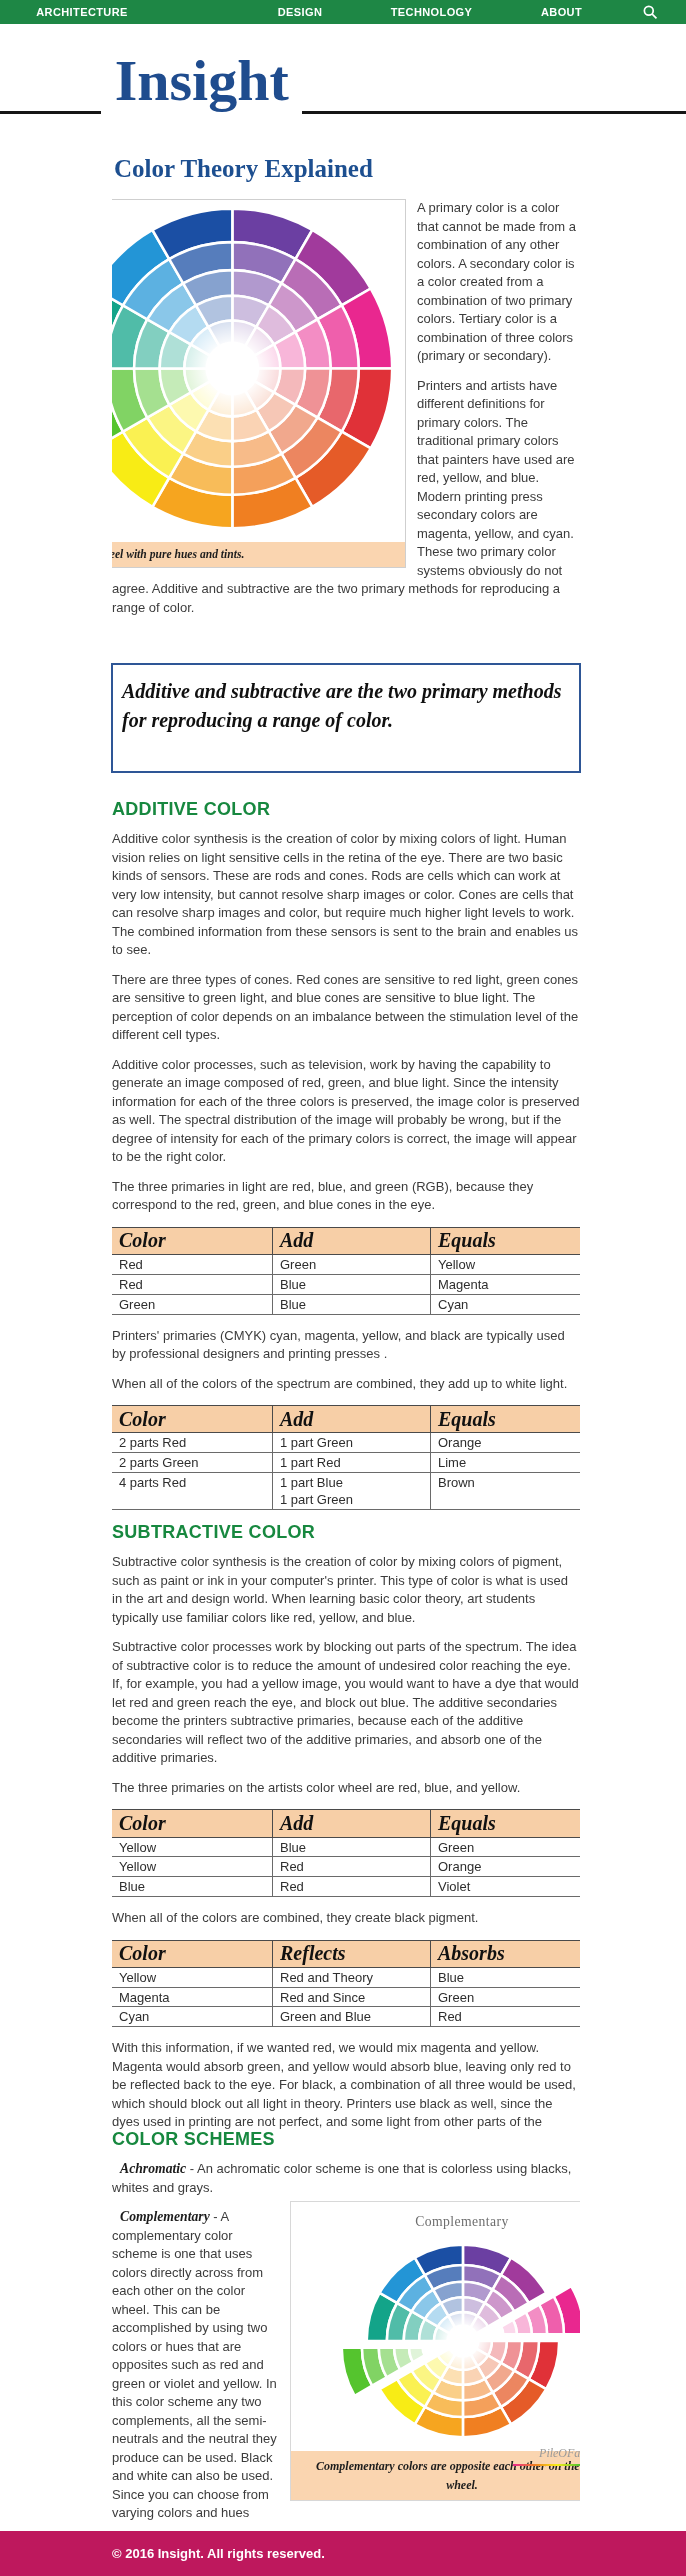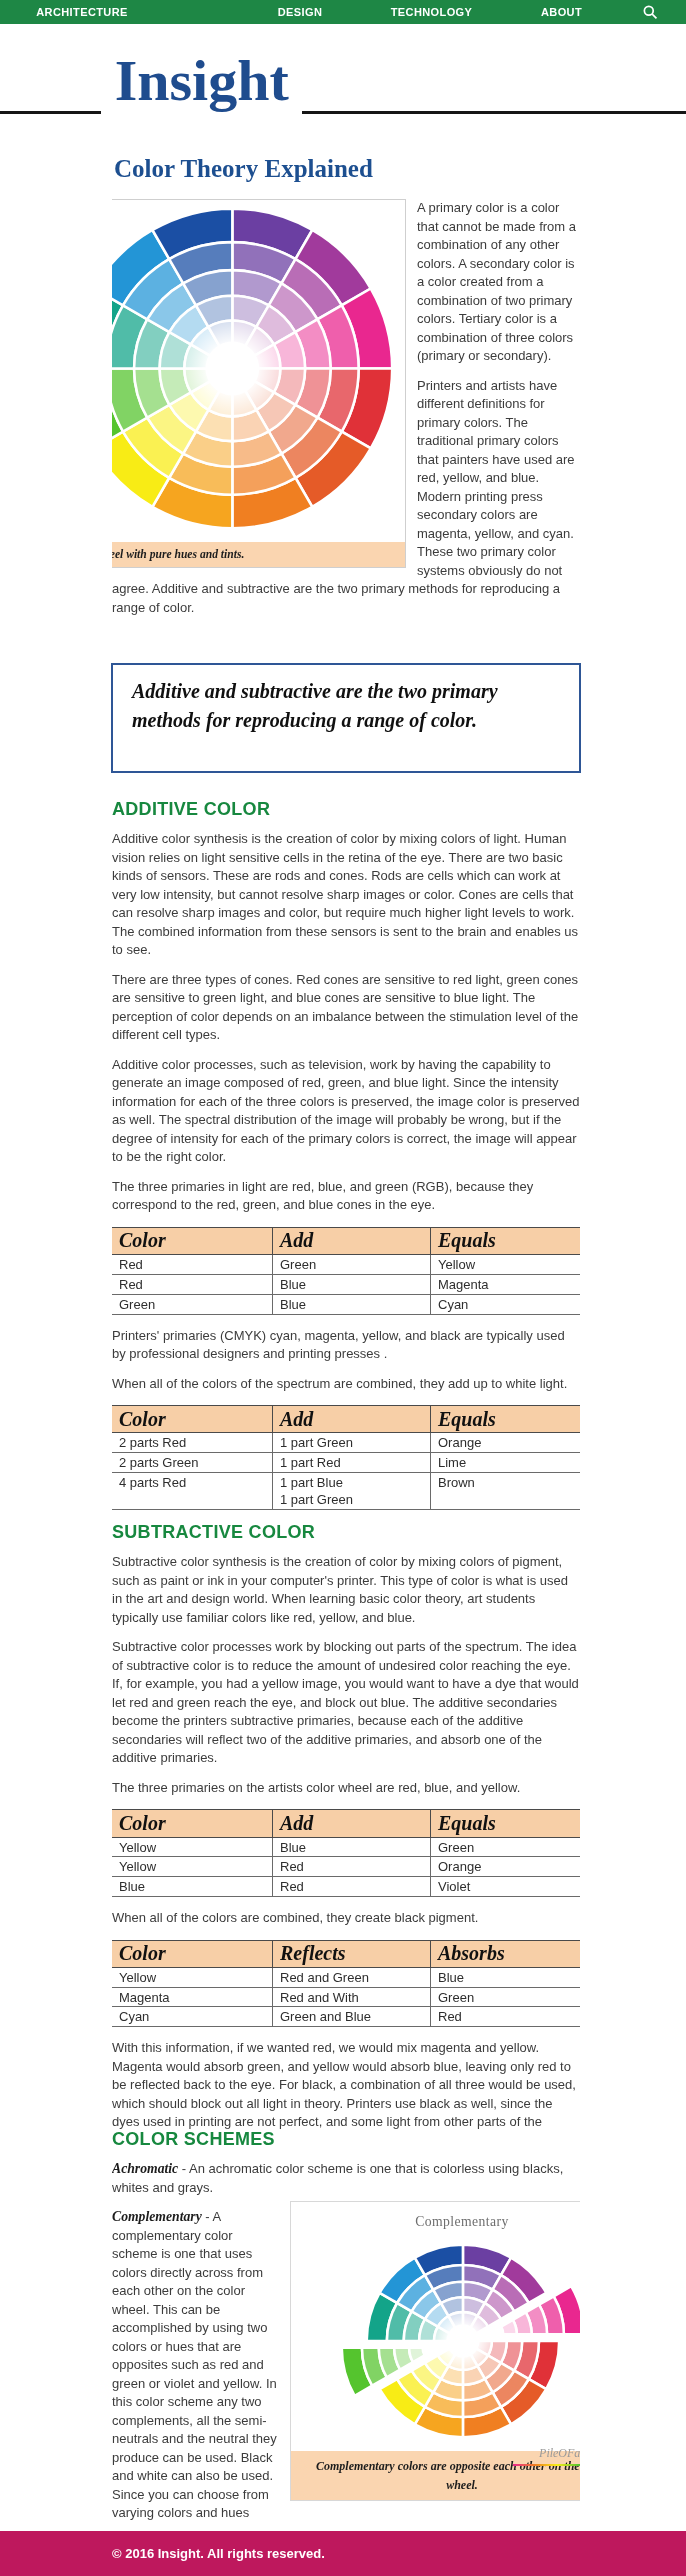--- a/index.html
+++ b/index.html
@@ -19,26 +19,26 @@
   .rule { position:absolute; top:111px; left:0; width:687px; height:2.6px; background:#161616; z-index:1; }
   .logo { position:absolute; top:49px; left:101px; z-index:2; background:#fff; padding:3.4px 13.7px 12px 13.7px;
           font-family:"Liberation Serif", serif; font-weight:bold; font-size:58px; line-height:1;
           color:#1f4c8e; }
   .h1 { position:absolute; top:155px; left:114px; font-family:"Liberation Serif", serif;
         font-weight:bold; font-size:25px; color:#1d4f90; z-index:2; }
 
   
   .body-p { font-size:13px; line-height:18.5px; margin:0 0 11px 0; color:#3c3c3c; }
   .sec-head { font-size:18px; font-weight:bold; letter-spacing:0.3px; color:#17883f; margin:0 0 10.3px 0; }
-  .term { font-family:"Liberation Serif", serif; font-style:italic; font-weight:bold; font-size:13.7px; color:#1c1c1c; }
+  .term { font-family:"Liberation Serif", serif; font-style:italic; font-weight:bold; font-size:13.7px; color:#1c1c1c;margin-left:8px; }
 
   
   .intro       { position:absolute; top:199px; left:112px; width:468px; height:464px; overflow:hidden; }
   .quote-box   { position:absolute; top:663px; left:111px; width:470px; height:110px; border:2.6px solid #2e5696;
-                 padding:12px 19px; }
+                 padding:12px 9px; }
   .quote-text  { font-family:"Liberation Serif", serif; font-style:italic; font-weight:bold;
                  font-size:20px; line-height:29px; color:#101010; }
   .sec-additive    { position:absolute; top:799px;  left:112px; width:468px; height:723px; overflow:hidden; }
   .sec-subtractive { position:absolute; top:1522px; left:112px; width:468px; height:608px; overflow:hidden; }
   .sec-schemes     { position:absolute; top:2129px; left:112px; width:468px; height:402px; overflow:hidden; }
 
   
   .fig1 { float:left; width:350px; margin:0 11px 8.6px -56px; border:0.9px solid #cfcfcf; background:#fff; }
   .fig1 svg { display:block; }
   .fig-caption { background:#fad5b0; font-family:"Liberation Serif", serif; font-style:italic; font-weight:bold;
@@ -317,26 +317,26 @@
   <thead>
         <tr>
           <th>Color</th>
           <th>Reflects</th>
           <th>Absorbs</th>
         </tr>
       </thead>
       <tbody>
         <tr>
           <td>Yellow</td>
-          <td>Red and Green</td>
+          <td>Red and Theory</td>
           <td>Blue</td>
         </tr>
         <tr>
           <td>Magenta</td>
-          <td>Red and With</td>
+          <td>Red and Since</td>
           <td>Green</td>
         </tr>
         <tr>
           <td>Cyan</td>
           <td>Green and Blue</td>
           <td>Red</td>
         </tr>
       </tbody>
     </table>
   <p class="body-p">With this information, if we wanted red, we would mix magenta and yellow. Magenta would absorb green, and yellow would absorb blue, leaving only red to be reflected back to the eye. For black, a combination of all three would be used, which should block out all light in theory. Printers use black as well, since the dyes used in printing are not perfect, and some light from other parts of the spectrum gets through.</p>

